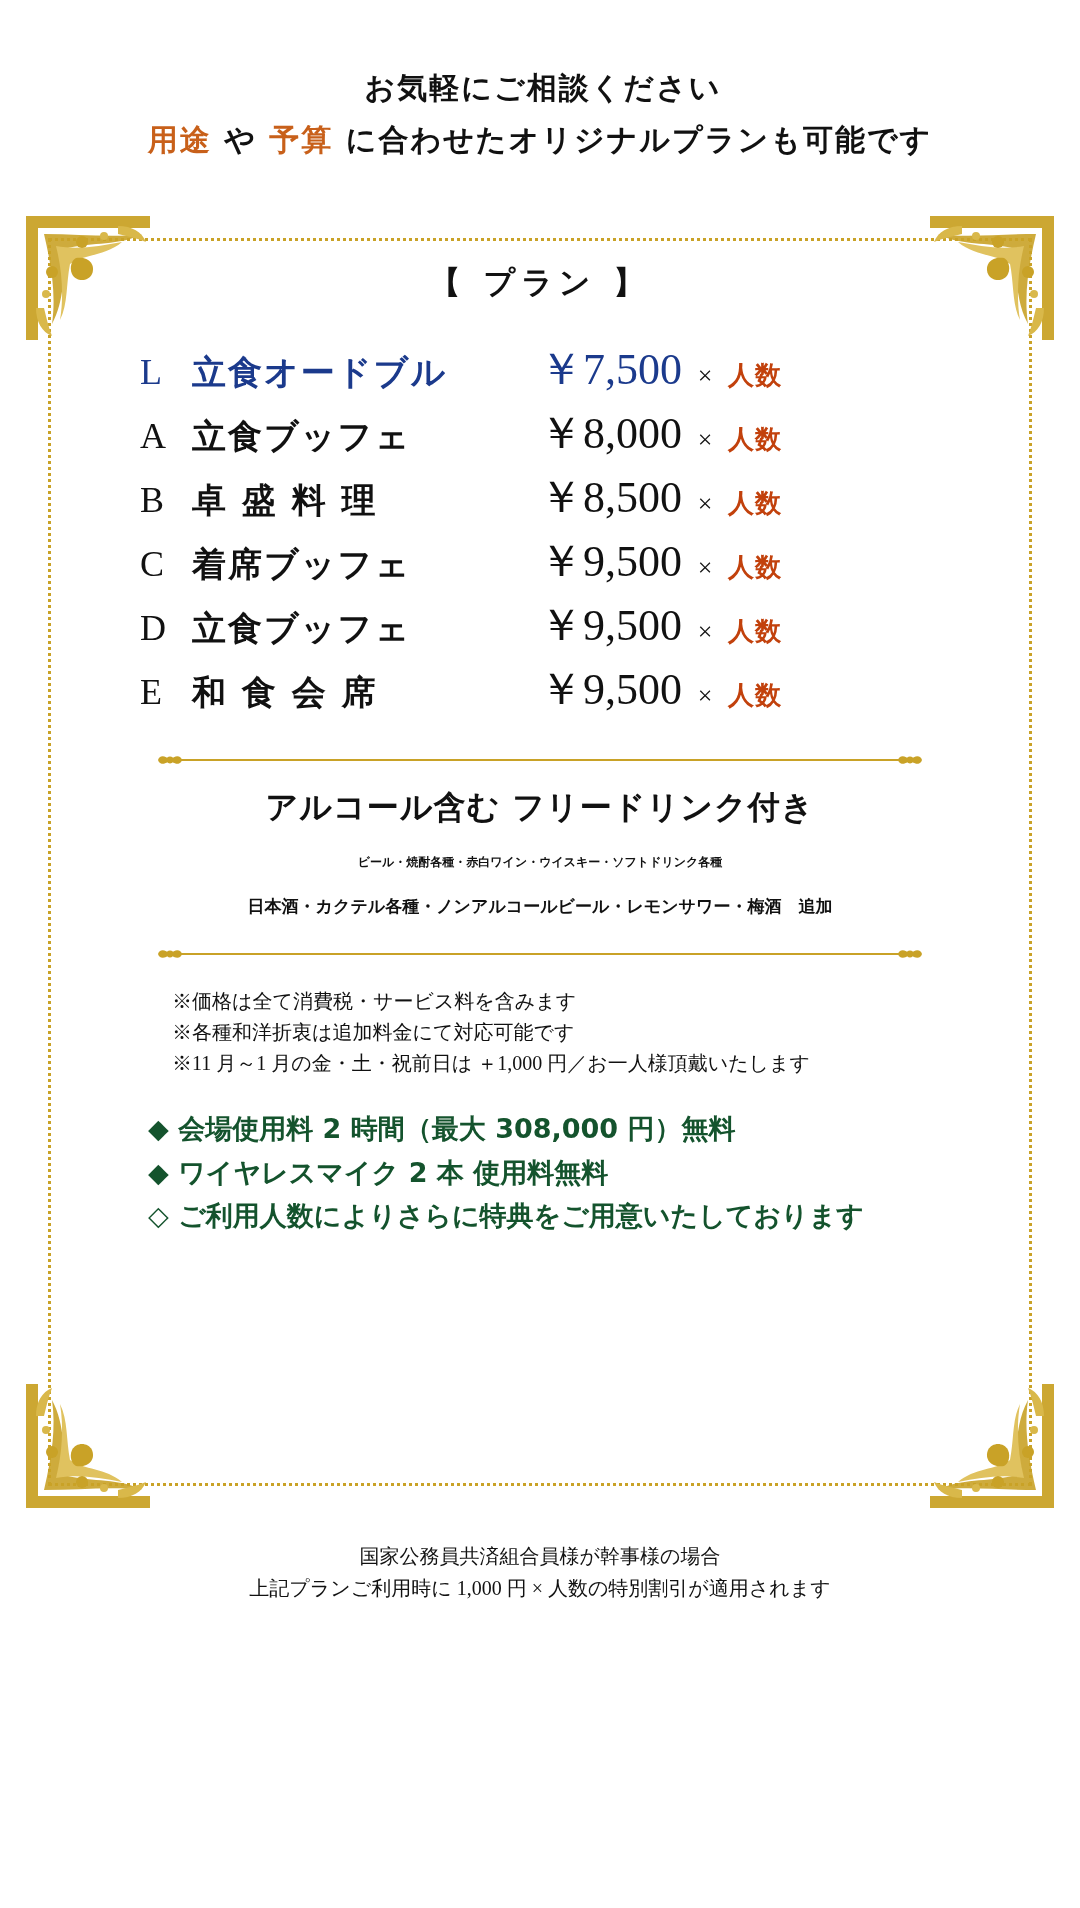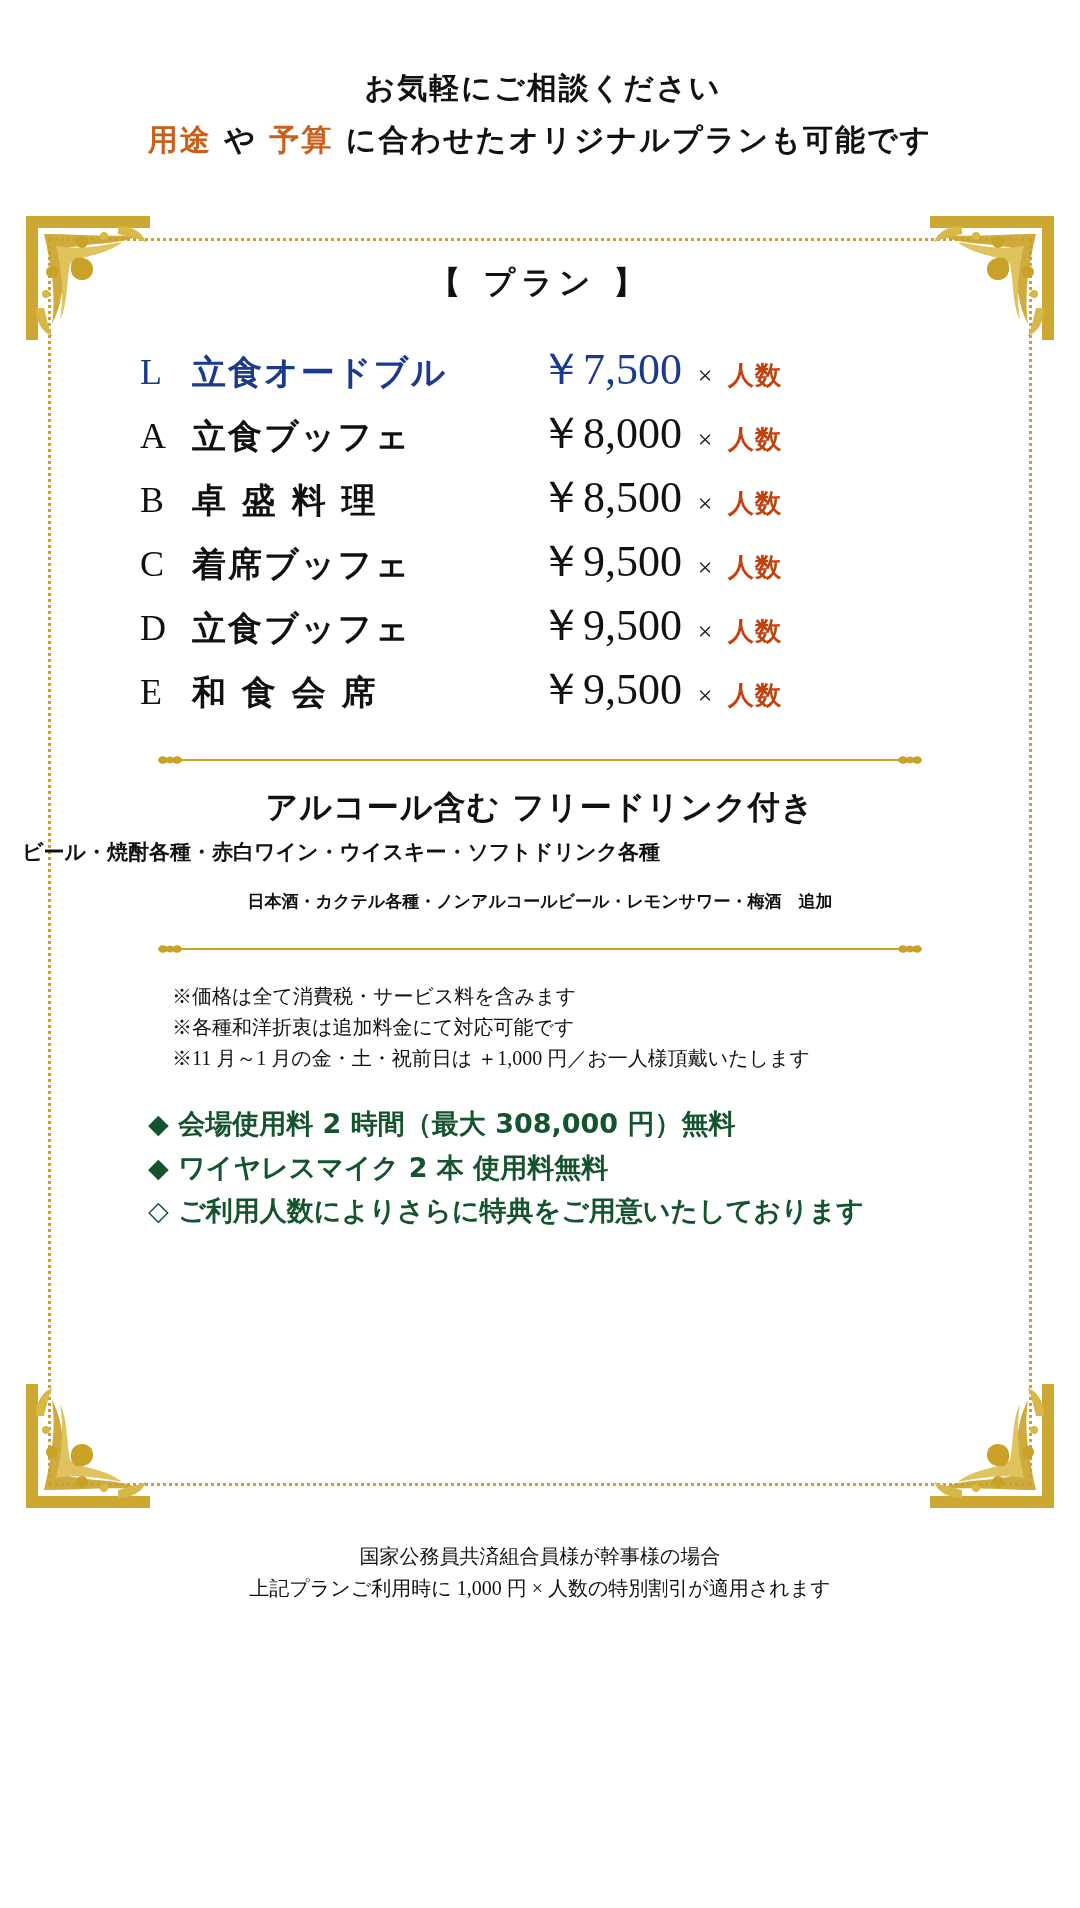--- a/index.html
+++ b/index.html
@@ -172,24 +172,24 @@
   .drink-title {
     text-align: center;
     margin-top: 16px;
     font-family: "DejaVu Sans", "Liberation Sans", sans-serif;
     font-size: 32px;
     font-weight: bold;
     letter-spacing: 1px;
     color: #111111;
   }
   .drink-sub {
-    text-align: left;
-    margin-top: 8px;
-    font-family: "DejaVu Sans", "Liberation Sans", sans-serif;
-    font-size: 21px;
+    text-align: center;
+    margin-top: 24px;
+    font-family: "DejaVu Sans", "Liberation Sans", sans-serif;
+    font-size: 12px;
     font-weight: bold;
     letter-spacing: 0px;
     color: #111111;
   }
   .drink-note1 {
     text-align: center;
     margin-top: 26px;
     font-family: "Liberation Serif", serif;
     font-size: 16px;
     color: #111111;

